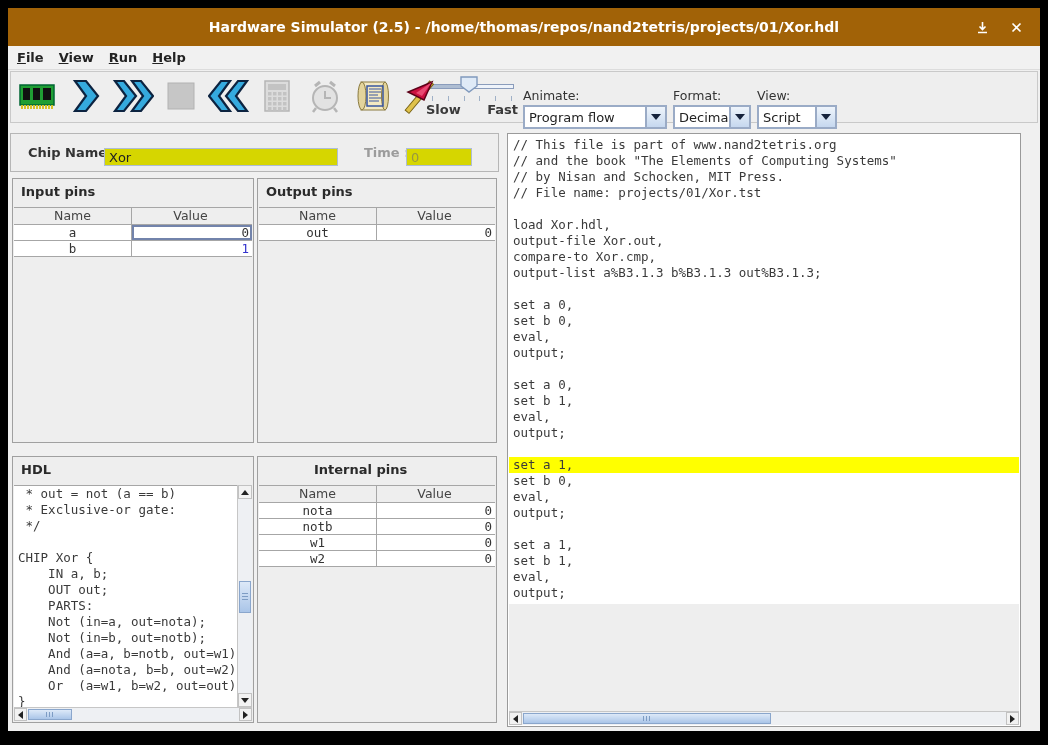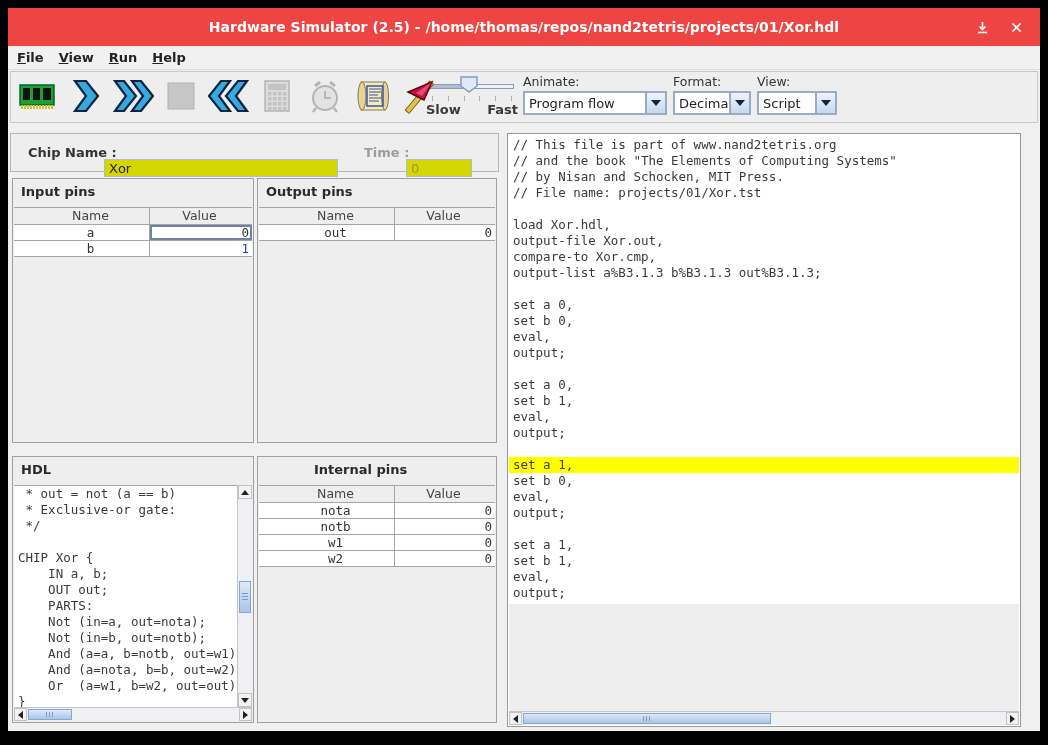--- a/index.html
+++ b/index.html
@@ -2,21 +2,21 @@
 <html><head>
 <meta charset="utf-8">
 <style>
   * { margin:0; padding:0; box-sizing:border-box; }
   html,body { width:1048px; height:745px; }
   body { background:#000; position:relative; font-family:"DejaVu Sans", sans-serif; overflow:hidden; }
 
   .window { position:absolute; left:8px; top:8px; width:1032px; height:723px; background:#f0f0f0; }
 
   
-  .titlebar { position:absolute; left:0; top:0; right:0; height:38px; background:#ef4444;
+  .titlebar { position:absolute; left:0; top:0; right:0; height:38px; background:#a16207;
               display:flex; align-items:center; justify-content:center; }
   .titlebar .title { color:#fff; font-weight:bold; font-size:14px; }
   .titlebar .win-btn { position:absolute; top:9px; width:20px; height:20px; display:flex;
                        align-items:center; justify-content:center; cursor:default; }
   .titlebar .btn-min { right:48px; }
   .titlebar .btn-close { right:14px; }
 
   
   .menubar { position:absolute; left:0; top:38px; right:0; height:24px; background:#f1f1f1;
              border-bottom:1px solid #dcdcdc; display:flex; align-items:center; padding-left:9px; }
@@ -30,46 +30,46 @@
             display:flex; align-items:center; justify-content:center; }
   .slider-box { position:absolute; left:415px; top:2px; width:92px; height:46px; }
   .slider-track { position:absolute; left:4px; right:4px; top:10px; height:5px;
                   border:1px solid #8a9cbb; background:linear-gradient(to right,#aebdd2 0%,#aebdd2 45%,#eef3fa 45%,#eef3fa 100%); }
   .slider-thumb { position:absolute; top:2px; }
   .slider-ticks { position:absolute; left:6px; right:6px; top:22px; height:6px; display:flex; justify-content:space-between; }
   .slider-ticks i { width:1px; height:5px; background:#9fb0c6; }
   .slider-labels { position:absolute; left:0; right:0; top:28px; display:flex; justify-content:space-between; }
   .slider-labels span { font-weight:bold; font-size:13px; color:#3a3a3a; }
 
-  .combo-group { position:absolute; top:2px; }
+  .combo-group { position:absolute; top:16px; }
   .combo-label { font-size:12.5px; color:#333; margin-bottom:2px; }
   .combo { height:24px; background:#fff; border:2px solid #9aabc6; display:flex; align-items:center; }
   .combo-value { flex:1; font-size:13px; color:#222; padding-left:4px; white-space:nowrap; overflow:hidden; }
   .combo-btn { width:20px; height:100%; border-left:2px solid #9aabc6;
                background:linear-gradient(#eef4fb,#c6d8ef); display:flex; align-items:center; justify-content:center; }
   .combo-arrow { width:0; height:0; border-left:5px solid transparent; border-right:5px solid transparent;
                  border-top:6px solid #16233c; }
 
   
   .chipbar { position:absolute; left:2px; top:125px; width:489px; height:39px;
              background:#eeeeee; border:1px solid #b6b6b6; }
   .chipbar .lbl { position:absolute; top:11px; font-weight:bold; font-size:13px; color:#333; }
-  .yellow-field { position:absolute; top:25px; height:18px; background:#d6d600;
+  .yellow-field { position:absolute; top:14px; height:18px; background:#d6d600;
                   border:1px solid #aebdd4; font-size:13px; color:#222; padding:1px 0 0 4px; }
   .time-lbl { color:#9c9c9c !important; }
   .time-val { color:#98983f; }
 
   
   .panel { position:absolute; background:#eeeeee; border:1px solid #a0a0a0; }
   .panel-title { font-weight:bold; font-size:13px; color:#2a2a2a; padding:5px 0 0 8px; height:27px; }
   .pin-table { position:absolute; left:1px; right:1px; top:28px; border-top:1px solid #a6a6a6; }
   .pt-row { display:flex; height:16px; border-bottom:1px solid #a6a6a6; background:#fff; }
   .pt-row.header { background:#eeeeee; height:17px; }
   .pt-cell-name  { width:118px; border-right:1px solid #a6a6a6; text-align:center;
-                   font-family:"DejaVu Sans Mono", monospace; font-size:12.5px; color:#333; line-height:15px;margin-left:18px; }
+                   font-family:"DejaVu Sans Mono", monospace; font-size:12.5px; color:#333; line-height:15px; }
   .pt-cell-value { flex:1; text-align:right; padding-right:3px;
                    font-family:"DejaVu Sans Mono", monospace; font-size:12.5px; color:#333; line-height:15px; }
   .pt-row.header .pt-cell-name, .pt-row.header .pt-cell-value
                  { font-family:"DejaVu Sans", sans-serif; font-size:12.5px; color:#444; text-align:center; line-height:16px; }
   .pt-cell-value.focused { outline:2px solid #7283ab; outline-offset:-2px; }
   .pt-cell-value.blue { color:#3232cd; }
 
   
   .code-area { position:absolute; left:1px; right:1px; top:28px; bottom:1px; background:#fff;
                border-top:1px solid #a6a6a6; overflow:hidden; }

